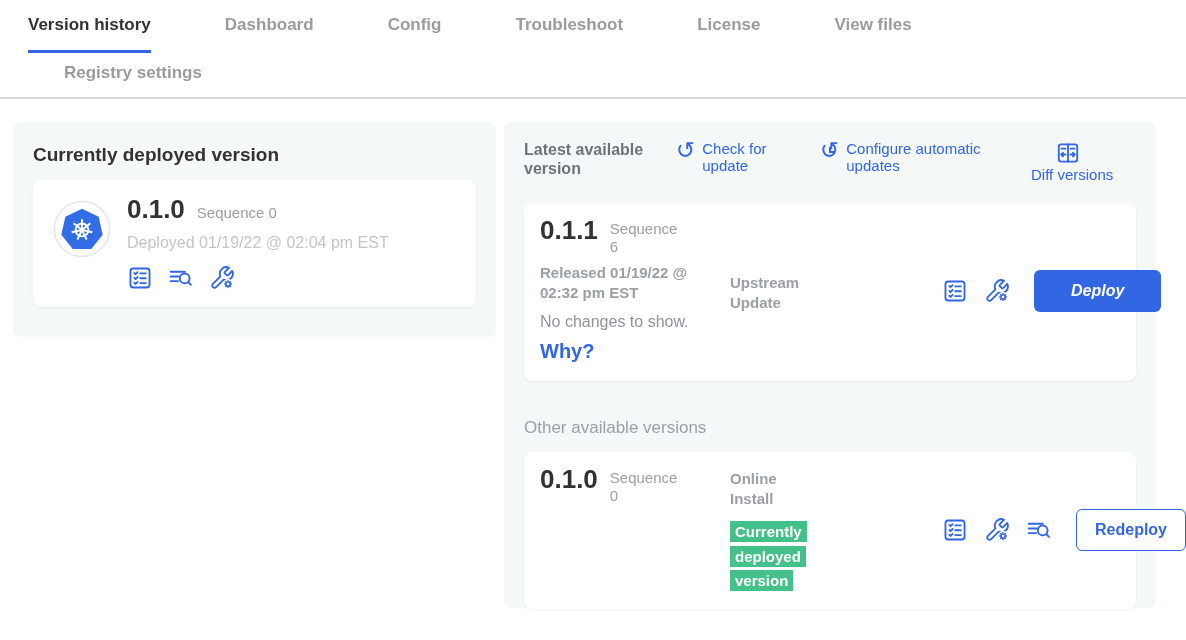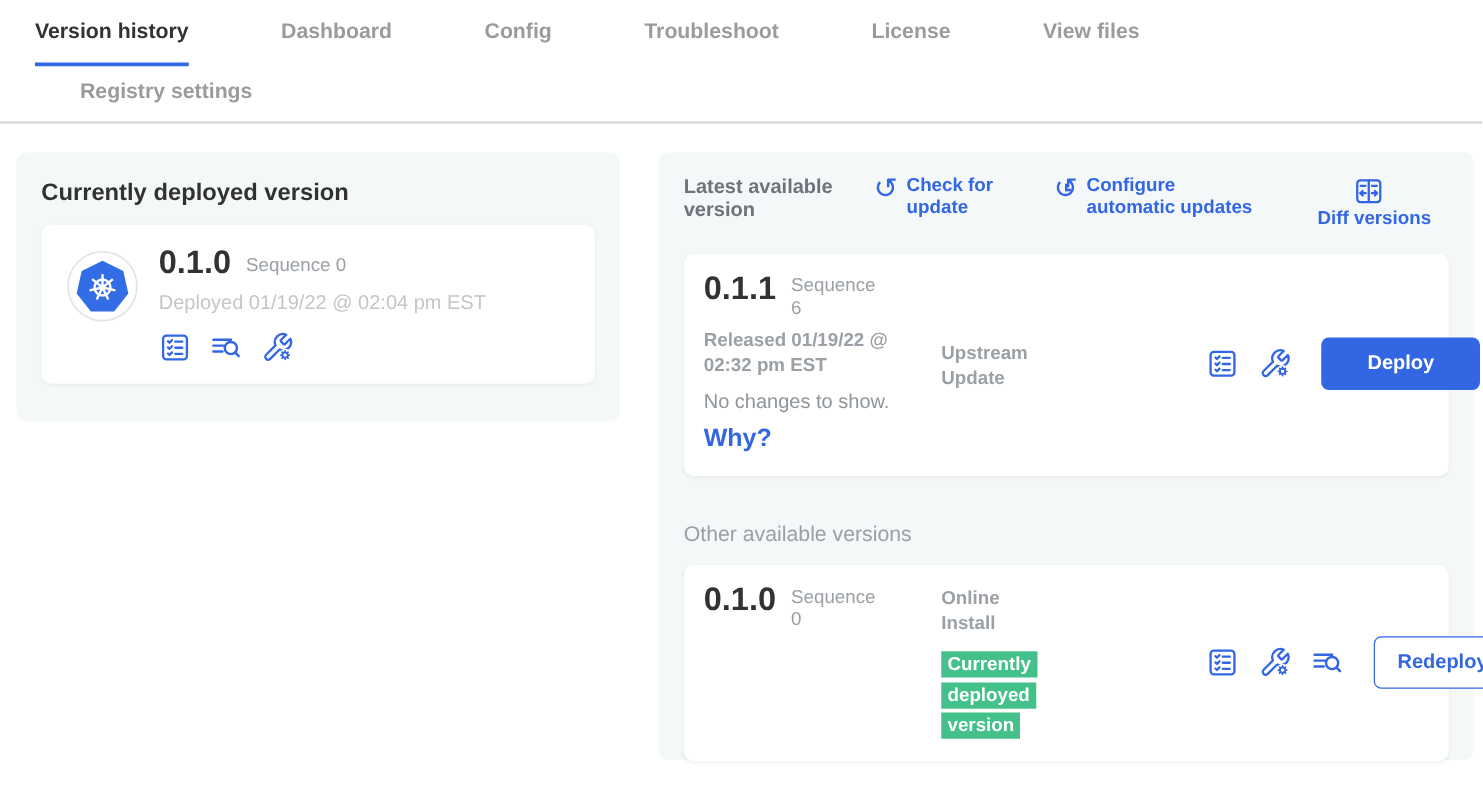--- a/index.html
+++ b/index.html
@@ -12,40 +12,40 @@
   
   .nav { background:#fff; padding-top:15px; border-bottom:2px solid #d7dadb; }
   .nav-row1 { display:flex; gap:74px; padding-left:28px; }
   .tab { font-size:17px; font-weight:600; color:var(--tab-inactive);
          padding-bottom:15px; cursor:pointer; white-space:nowrap; }
   .tab.active { color:var(--dark); border-bottom:3px solid var(--blue); }
   .nav-row2 { padding:10px 0 14px 52px;margin-left:12px; }
   
   .panel { position:absolute; background:var(--panel); border-radius:8px; }
   .panel-left  { left:13px;  top:122px; width:483px; height:215px; padding:22px 20px; }
-  .panel-right { left:527px; top:122px; width:652px; height:486px; padding:16px 20px; }
+  .panel-right { left:504px; top:122px; width:652px; height:486px; padding:16px 20px; }
   .panel-left h2 { font-size:19px; font-weight:700; color:var(--dark); }
   .card { background:#fff; border-radius:8px; box-shadow:0 1px 3px rgba(0,0,0,.06); }
   
   .cur-card { margin-top:14px; padding:16px 20px; display:flex; align-items:flex-start; }
   .k8s-logo { width:58px; height:58px; flex:0 0 58px; margin-top:4px; }
   .cur-body { margin-left:16px; }
   .ver-row { display:flex; align-items:flex-start; }
   .ver-num { font-size:26px; font-weight:800; color:var(--dark); line-height:1.05; }
   .seq { font-size:15px; color:var(--gray); margin-left:12px; padding-top:8px; line-height:1.2; }
   .seq.wrap { display:inline-block; width:74px; padding-top:3px; }
   .deployed { font-size:16px; font-weight:400; color:var(--lightgray); margin-top:11px; }
   .icon-row { display:flex; gap:15px; margin-top:13px; align-items:center; }
   .act-icon { width:26px; height:26px; color:var(--blue); cursor:pointer; display:inline-block; }
   .act-icon svg { display:block; }
   
   .rp-head { display:flex; align-items:flex-start; padding:2px 6px 0 0; }
   .rp-title { width:136px; font-size:16px; font-weight:700; color:var(--slate); line-height:1.2; }
   .hlink { display:flex; align-items:flex-start; color:var(--blue); cursor:pointer; }
-  .hlink .hl-label { font-size:15px; font-weight:700; line-height:1.15; margin-left:7px; }
+  .hlink .hl-label { font-size:15px; font-weight:400; line-height:1.15; margin-left:7px; }
   .hl-icon { position:relative; font-size:23px; line-height:20px; font-weight:400; }
   .hl-icon .clock-hands { position:absolute; left:9px; top:7px; width:5px; height:6px;
                           border-left:2px solid var(--blue); border-bottom:2px solid var(--blue); }
   .hlink.l1 { margin-left:16px; width:108px; }
   .hlink.l2 { margin-left:36px; width:172px; }
   .hlink.l2 .hl-label { width:140px; }
   .hlink.l3 { margin-left:30px; align-items:center;flex-direction:column; }
   .hlink.l3 .hl-label { margin-left:9px; }
   .diff-ic { width:26px; height:26px; }
   
@@ -55,21 +55,21 @@
   .released { font-size:15px; font-weight:700; color:var(--gray); line-height:1.3;
               width:172px; margin-top:7px; }
   .source { font-size:15px; font-weight:700; color:var(--gray); line-height:1.3; width:84px; }
   .col2-latest { padding-top:56px; }
   .col2-other  { padding-top:3px; }
   .nochanges { font-size:16px; color:#8e9499; margin-top:11px; }
   .why { font-size:20px; font-weight:700; color:var(--blue); margin-top:9px; cursor:pointer; display:inline-block; }
   .actions-col { display:flex; align-items:center; justify-content:flex-end; gap:16px; }
   .btn { border:none; border-radius:6px; font-size:16px; font-weight:700; cursor:pointer;
          font-family:"Liberation Sans",sans-serif; }
-  .btn-primary { background:var(--blue); color:#fff; padding:12px 37px; margin-left:8px; }
+  .btn-primary { background:var(--blue); color:#fff; padding:12px 37px; margin-left:8px;font-style:italic; }
   .btn-outline { background:#fff; color:var(--blue); border:1.5px solid var(--blue);
                  padding:11px 18px; margin-left:8px; }
   .section-title { font-size:17px; font-weight:500; color:var(--gray); margin-top:37px; }
   .badge { display:inline; background:var(--green); color:#fff; font-size:15px; font-weight:700;
            line-height:1.62; padding:2px 5px; -webkit-box-decoration-break:clone;
            box-decoration-break:clone; }
   .badge-wrap { margin-top:12px; width:80px; }
 </style>
 </head>
 <body>

